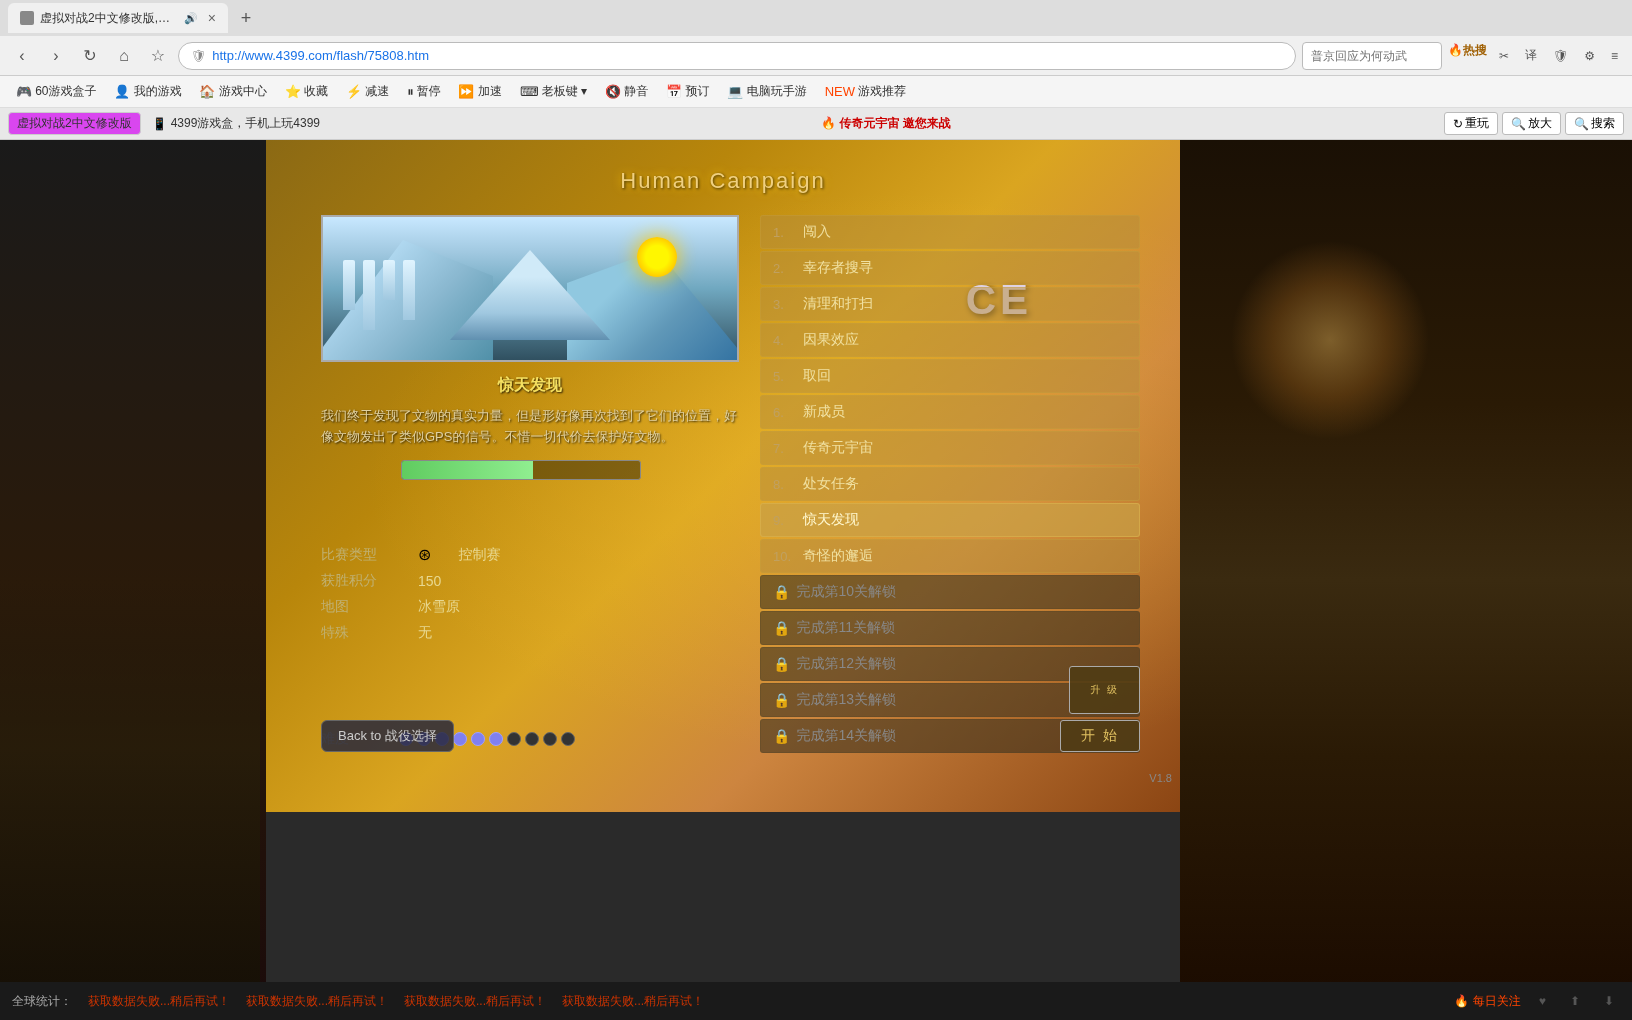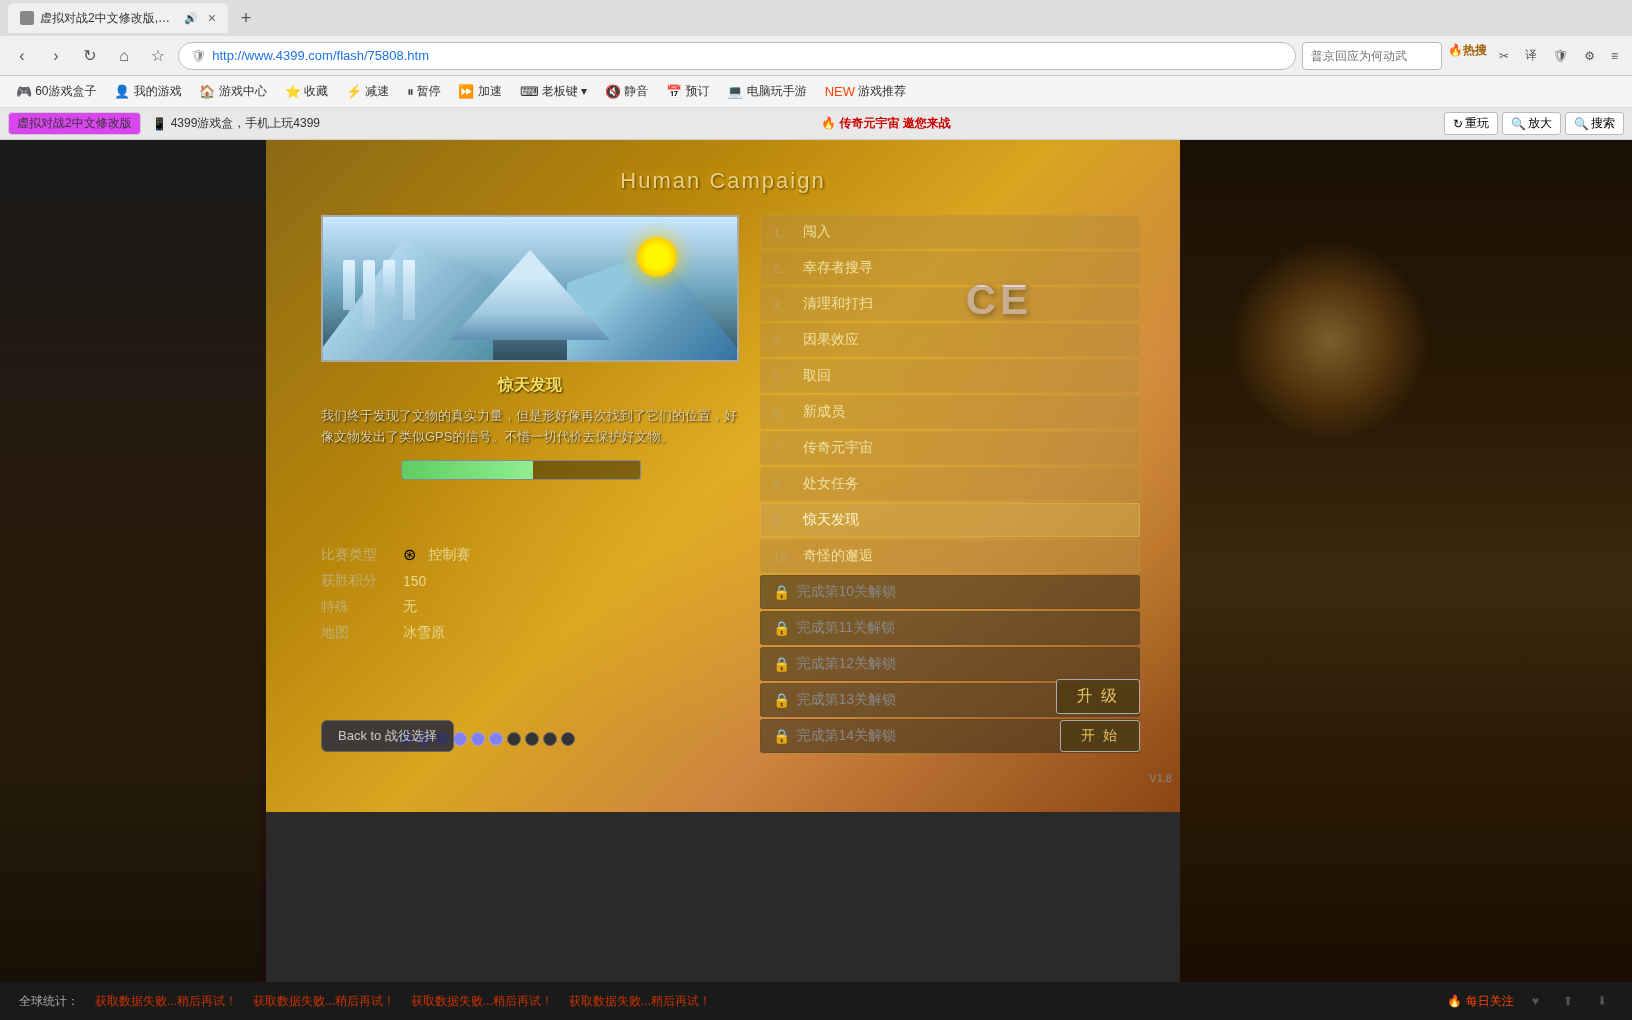--- a/index.html
+++ b/index.html
@@ -176,21 +176,21 @@
     .stats-table {
       position: absolute;
       left: 55px;
       top: 405px;
       width: 418px;
     }
     .stat-row {
       display: flex;
       align-items: center;
       margin-bottom: 8px;
-      gap: 12px;
+      gap: 27px;
     }
     .stat-label {
       color: #c0b070;
       font-size: 14px;
       width: 70px;
       flex-shrink: 0;
     }
     .stat-value {
       color: #e8d890;
       font-size: 14px;
@@ -287,22 +287,22 @@
       right: 40px;
       display: flex;
       flex-direction: column;
       gap: 6px;
       align-items: flex-end;
     }
     .btn-upgrade {
       background: rgba(80,60,20,0.9);
       border: 1px solid #aaa;
       color: #e0c060;
-      font-size: 16px;
-      padding: 6px 20px;
+      font-size: 10px;
+      padding: 16px 20px;
       cursor: pointer;
       border-radius: 3px;
       letter-spacing: 2px;
     }
     .btn-start {
       background: rgba(80,60,20,0.9);
       border: 1px solid #aaa;
       color: #e0c060;
       font-size: 14px;
       padding: 6px 20px;
@@ -335,21 +335,21 @@
 
     
     .bottom-bar {
       position: absolute;
       bottom: 0;
       width: 100%;
       height: 38px;
       background: #1a1a1a;
       display: flex;
       align-items: center;
-      padding: 0 19px;
+      padding: 0 12px;
       gap: 16px;
       font-size: 12px;
       color: #aaa;
       overflow: hidden;
     }
     .bottom-error { color: #cc3300; }
     .bottom-right { margin-left: auto; display: flex; align-items: center; gap: 12px; }
     .follow-btn { color: #ff4400; display: flex; align-items: center; gap: 3px; }
 
     
@@ -539,26 +539,26 @@
       <div class="stat-row">
         <span class="stat-label">比赛类型</span>
         <span class="stat-icon">⊛</span>
         <span class="stat-value">控制赛</span>
       </div>
       <div class="stat-row">
         <span class="stat-label">获胜积分</span>
         <span class="stat-value">150</span>
       </div>
       <div class="stat-row">
+        <span class="stat-label">地图</span>
+        <span class="stat-value">冰雪原</span>
+      </div>
+      <div class="stat-row">
         <span class="stat-label">特殊</span>
         <span class="stat-value">无</span>
-      </div>
-      <div class="stat-row">
-        <span class="stat-label">地图</span>
-        <span class="stat-value">冰雪原</span>
       </div>
     </div>
 
     <div class="difficulty-row">
       <span class="diff-label">难度</span>
       <div class="diff-dots" id="diff-dots">
           <div class="diff-dot filled"></div>
           <div class="diff-dot filled"></div>
           <div class="diff-dot filled"></div>
           <div class="diff-dot filled"></div>

